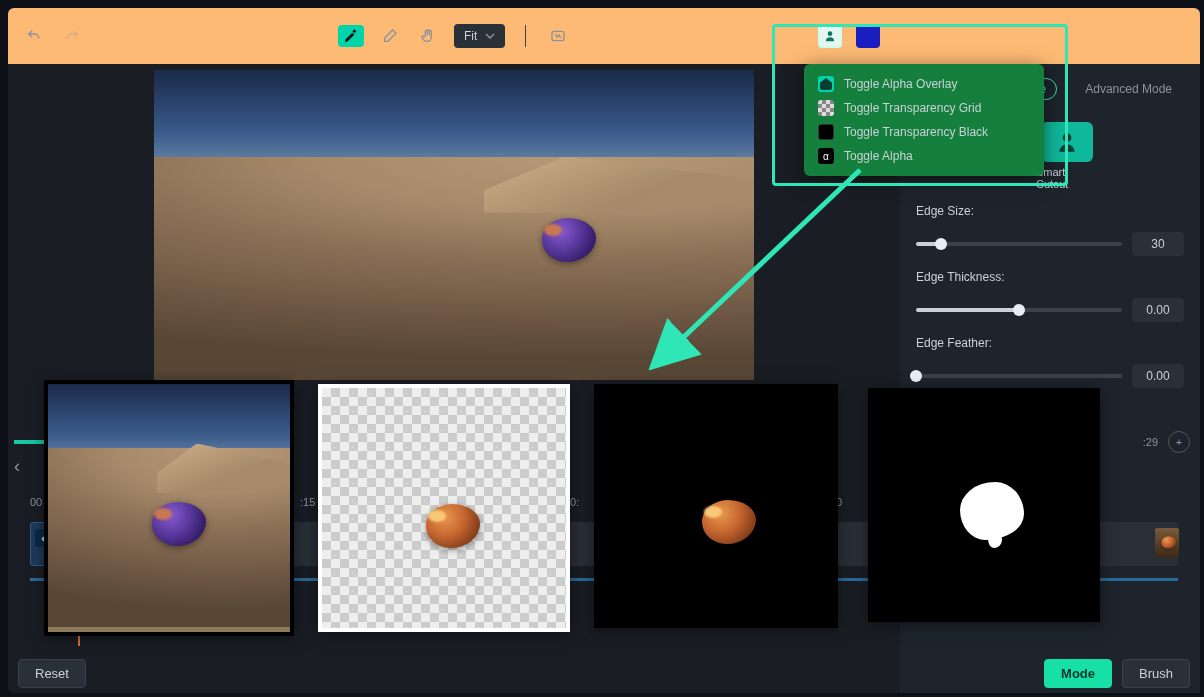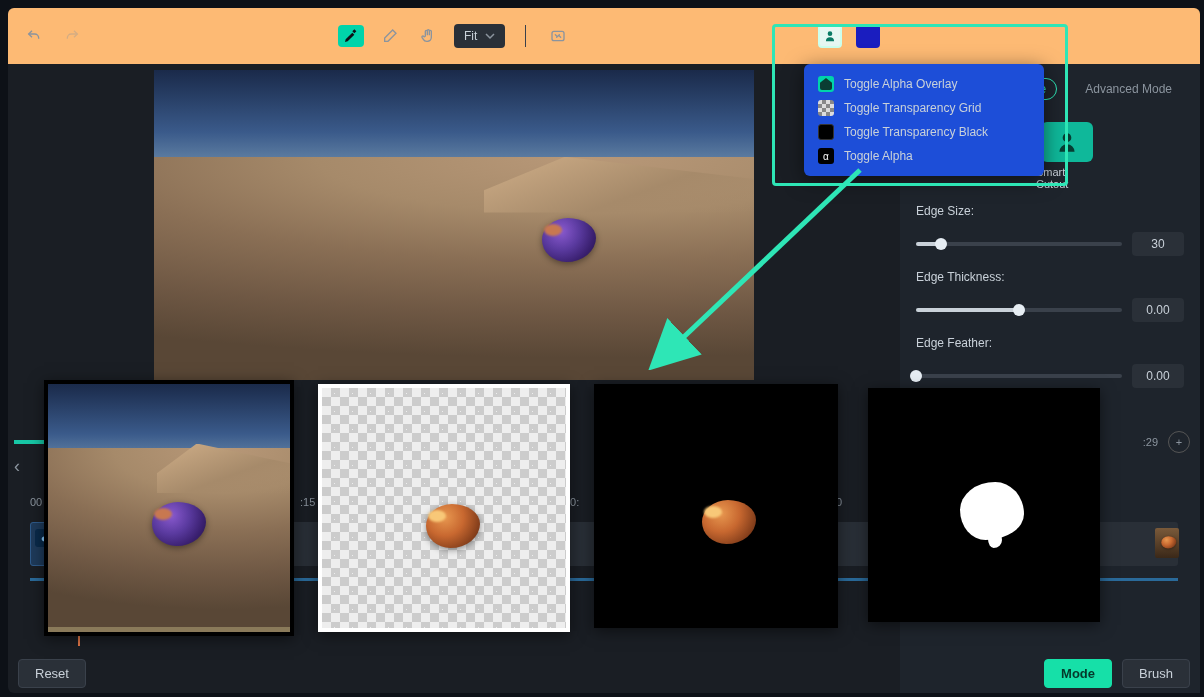--- a/index.html
+++ b/index.html
@@ -50,21 +50,21 @@
     display: flex; align-items: center; justify-content: center;
   }
   .overlay-swatch.sel { background: #e6f7f2; border: 2px solid #cfe; }
   .overlay-swatch.blue { background: #1a1dbf; }
 
   
   .dropdown {
     position: absolute;
     top: 56px; left: 796px;
     width: 240px;
-    background: #1d4ed8;
+    background: #15803d;
     border-radius: 6px;
     padding: 8px 0;
     box-shadow: 0 4px 20px rgba(0,0,0,0.5);
     z-index: 50;
   }
   .dd-item {
     display: flex; align-items: center; gap: 10px;
     padding: 4px 14px; color: #c9d1d9; font-size: 12px;
     cursor: pointer;
   }

